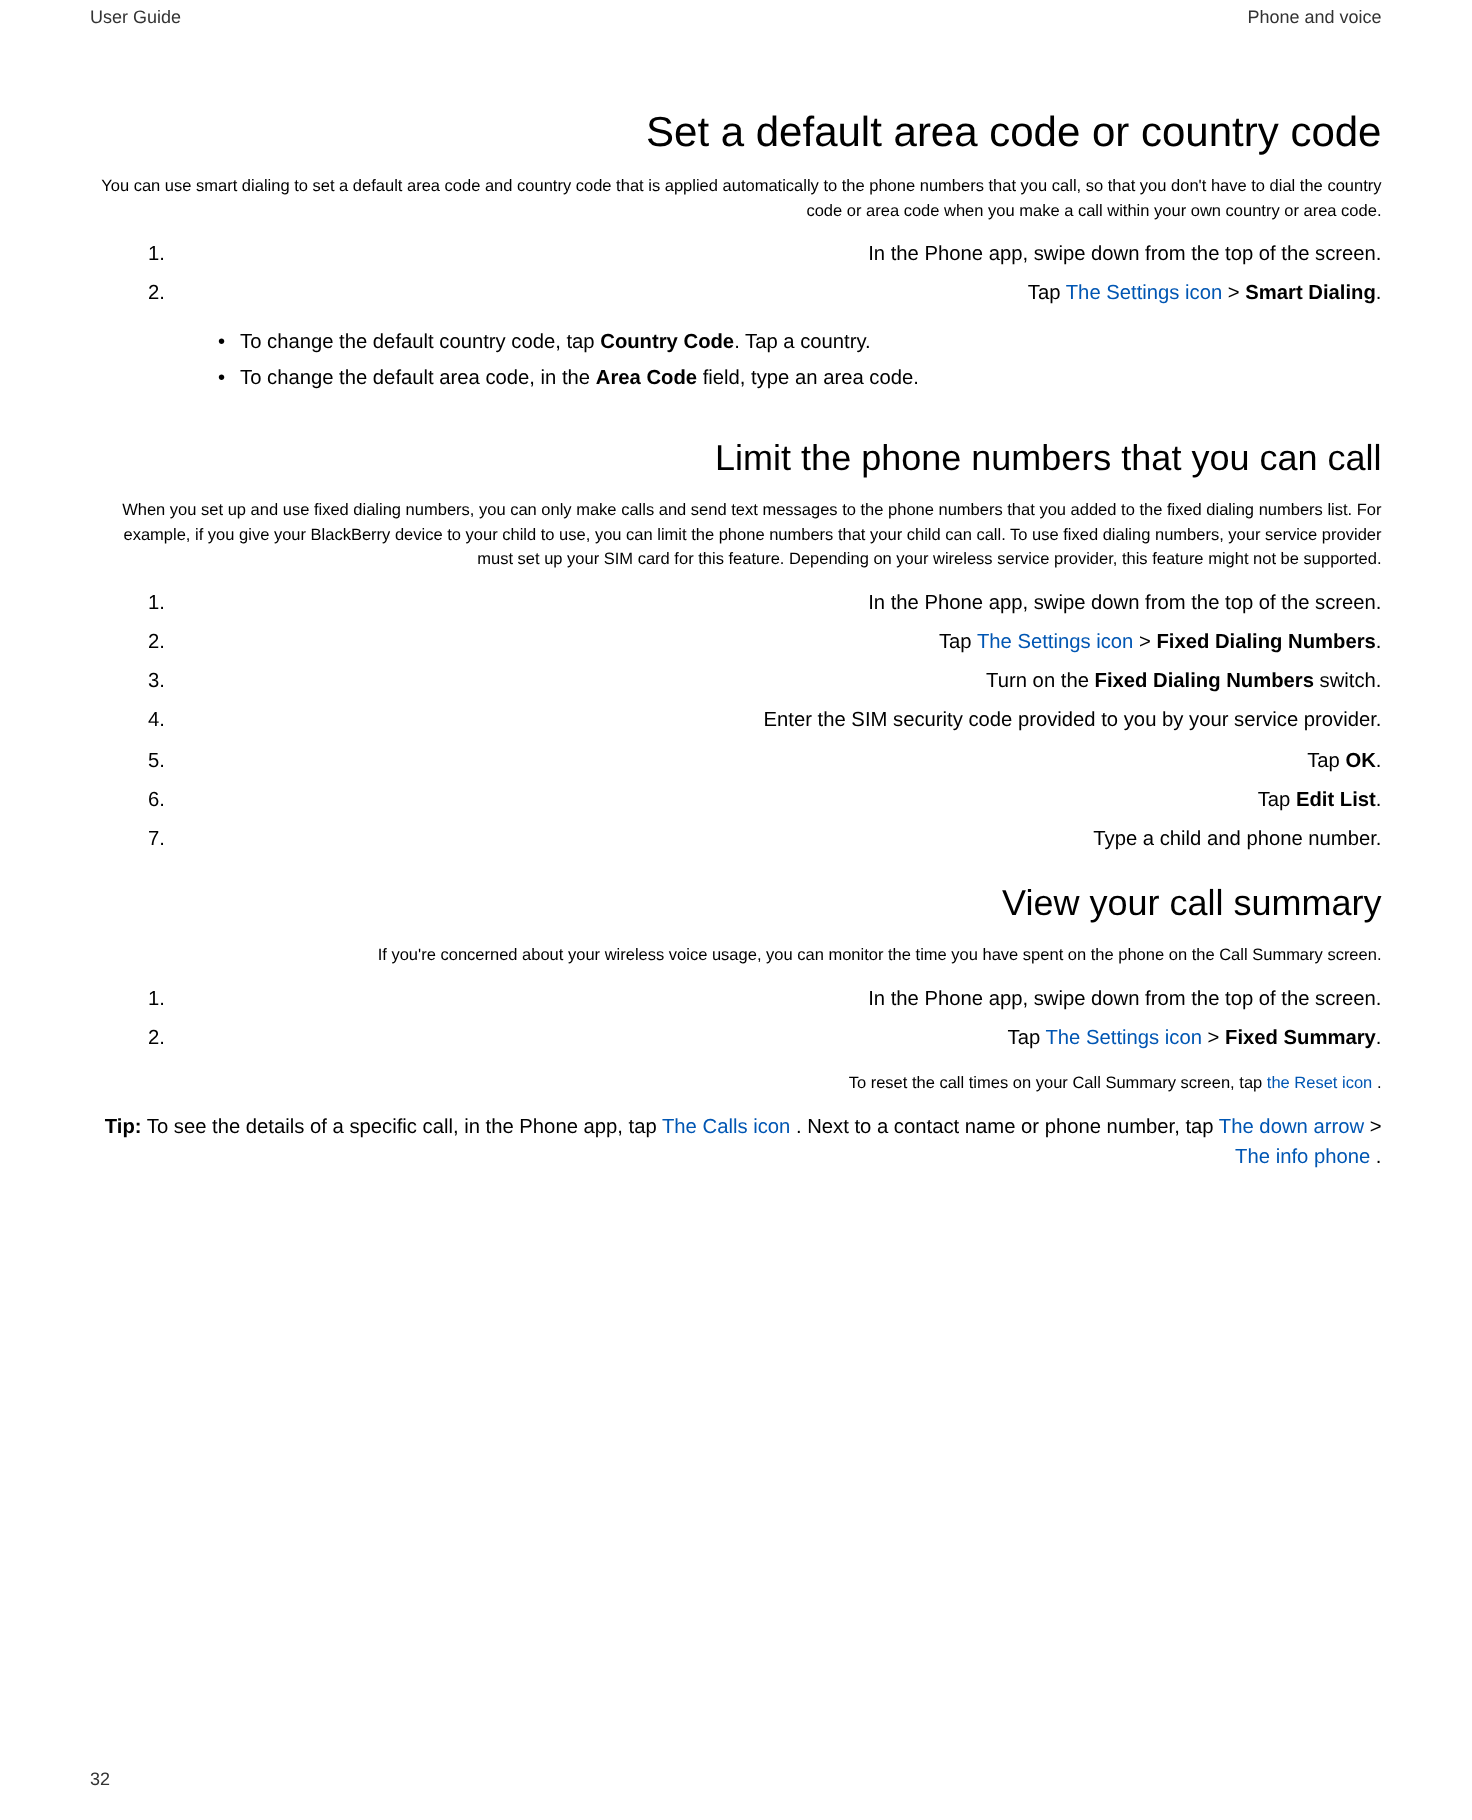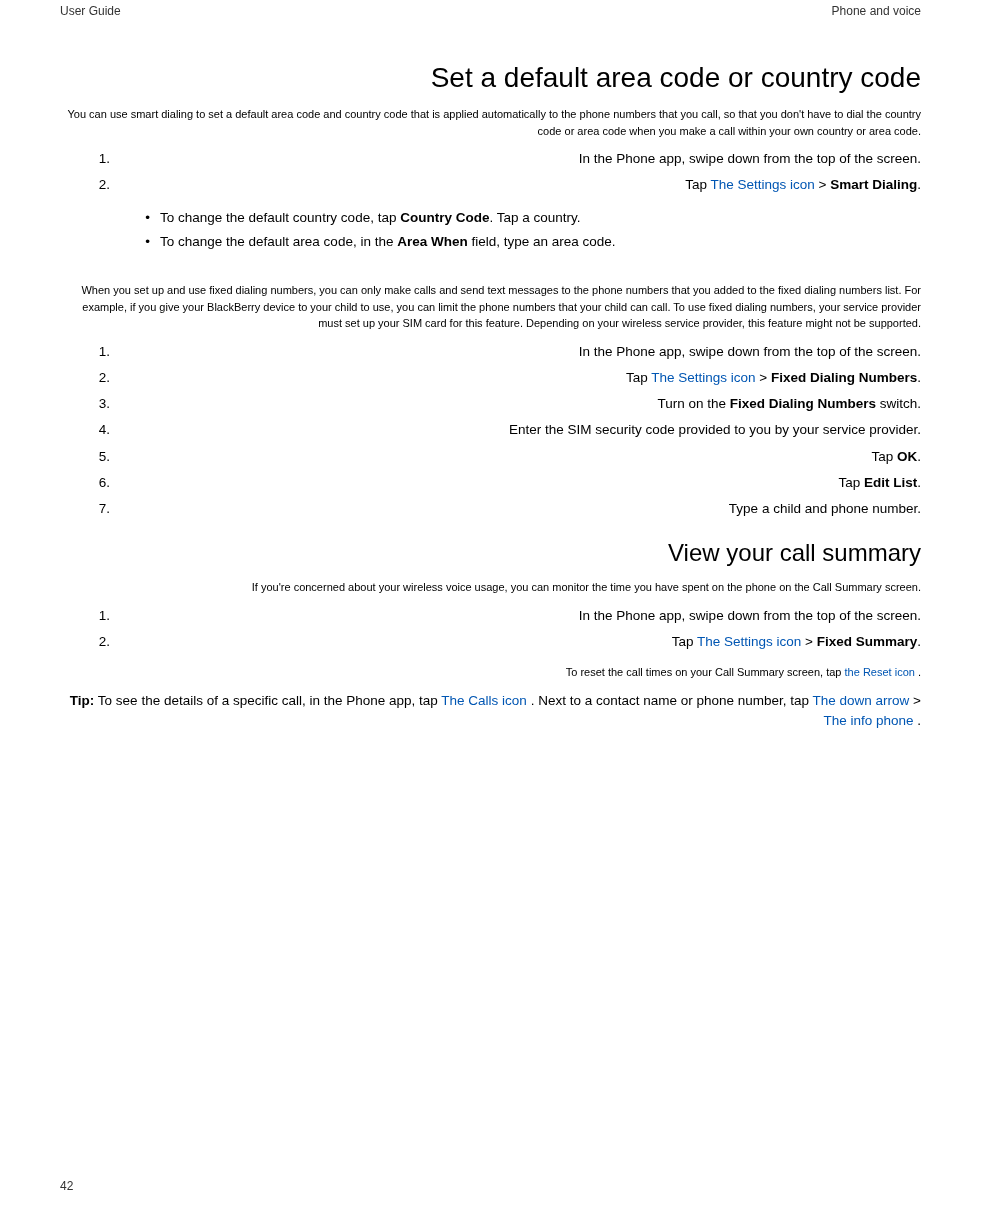--- a/index.html
+++ b/index.html
@@ -25,21 +25,21 @@
     }
 
     .header {
       display: flex;
       justify-content: space-between;
       align-items: center;
       padding: 4px 60px;
       font-size: 12px;
       color: #333;
       border-bottom: none;
-      margin-bottom: 20px;
+      margin-bottom: 30px;
     }
 
     .section {
       margin-bottom: 30px;
       text-align: right;
     }
 
     h1 {
       font-size: 28px;
       font-weight: normal;
@@ -156,27 +156,28 @@
         <span class="step-num">2.</span>
         <span class="step-text">Tap <span class="link-blue">The Settings icon</span> &gt; <strong>Smart Dialing</strong>.</span>
       </li>
     </ol>
 
     <ul class="bullet-list">
       <li>
         <span>To change the default country code, tap <strong>Country Code</strong>. Tap a country.</span>
       </li>
       <li>
-        <span>To change the default area code, in the <strong>Area When</strong> field, type an area code.</span>
+        <span>To change the default area code, in the <strong>Area Code</strong> field, type an area code.</span>
       </li>
     </ul>
 
   </div>
 
   <div class="section section-divider">
+    <h2>Limit the phone numbers that you can call</h2>
     <p>When you set up and use fixed dialing numbers, you can only make calls and send text messages to the phone numbers that you added to the fixed dialing numbers list. For example, if you give your BlackBerry device to your child to use, you can limit the phone numbers that your child can call. To use fixed dialing numbers, your service provider must set up your SIM card for this feature. Depending on your wireless service provider, this feature might not be supported.</p>
 
     <ol class="step-list">
       <li>
         <span class="step-num">1.</span>
         <span class="step-text">In the Phone app, swipe down from the top of the screen.</span>
       </li>
       <li>
         <span class="step-num">2.</span>
         <span class="step-text">Tap <span class="link-blue">The Settings icon</span> &gt; <strong>Fixed Dialing Numbers</strong>.</span>
@@ -219,13 +220,13 @@
       </li>
     </ol>
 
     <p>To reset the call times on your Call Summary screen, tap <span class="link-blue">the Reset icon</span> .</p>
 
     <p class="tip-text"><strong>Tip:</strong> To see the details of a specific call, in the Phone app, tap <span class="link-blue">The Calls icon</span> . Next to a contact name or phone number, tap <span class="link-blue">The down arrow</span> &gt; <span class="link-blue">The info phone</span> .</p>
   </div>
 
 </div>
 
-<div class="page-number">42</div>
+<div class="page-number">32</div>
 
 </body></html>

